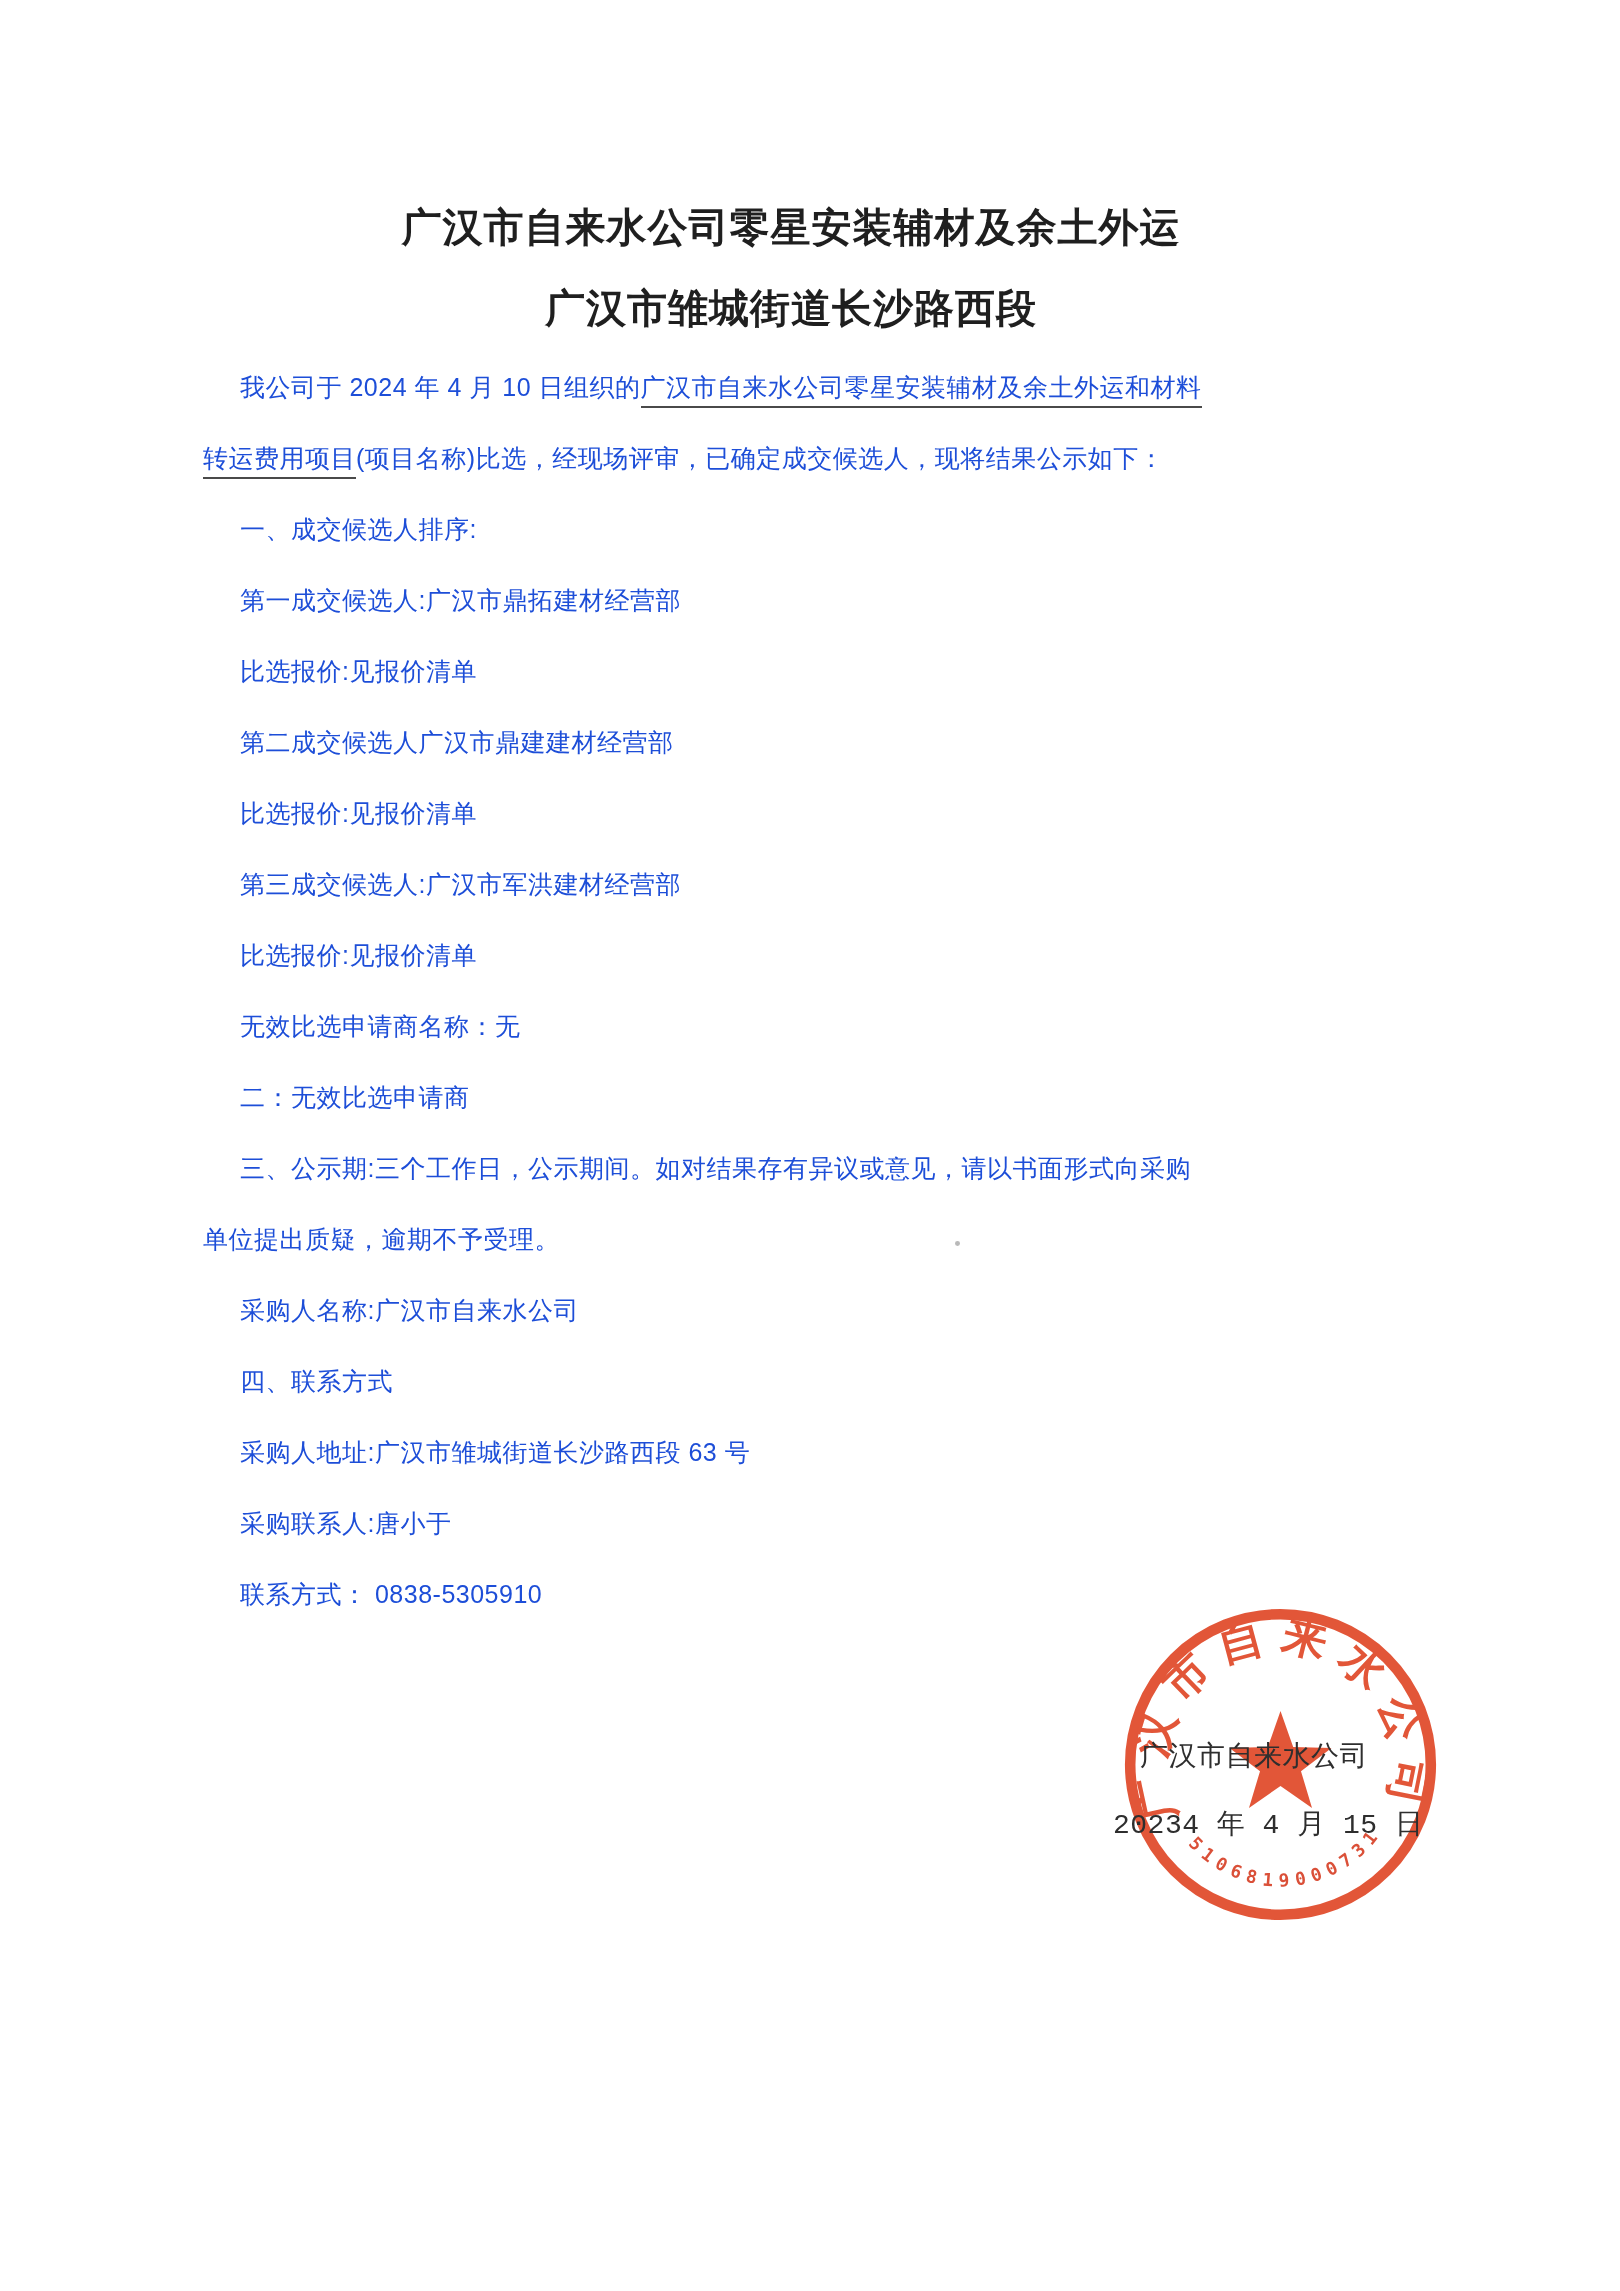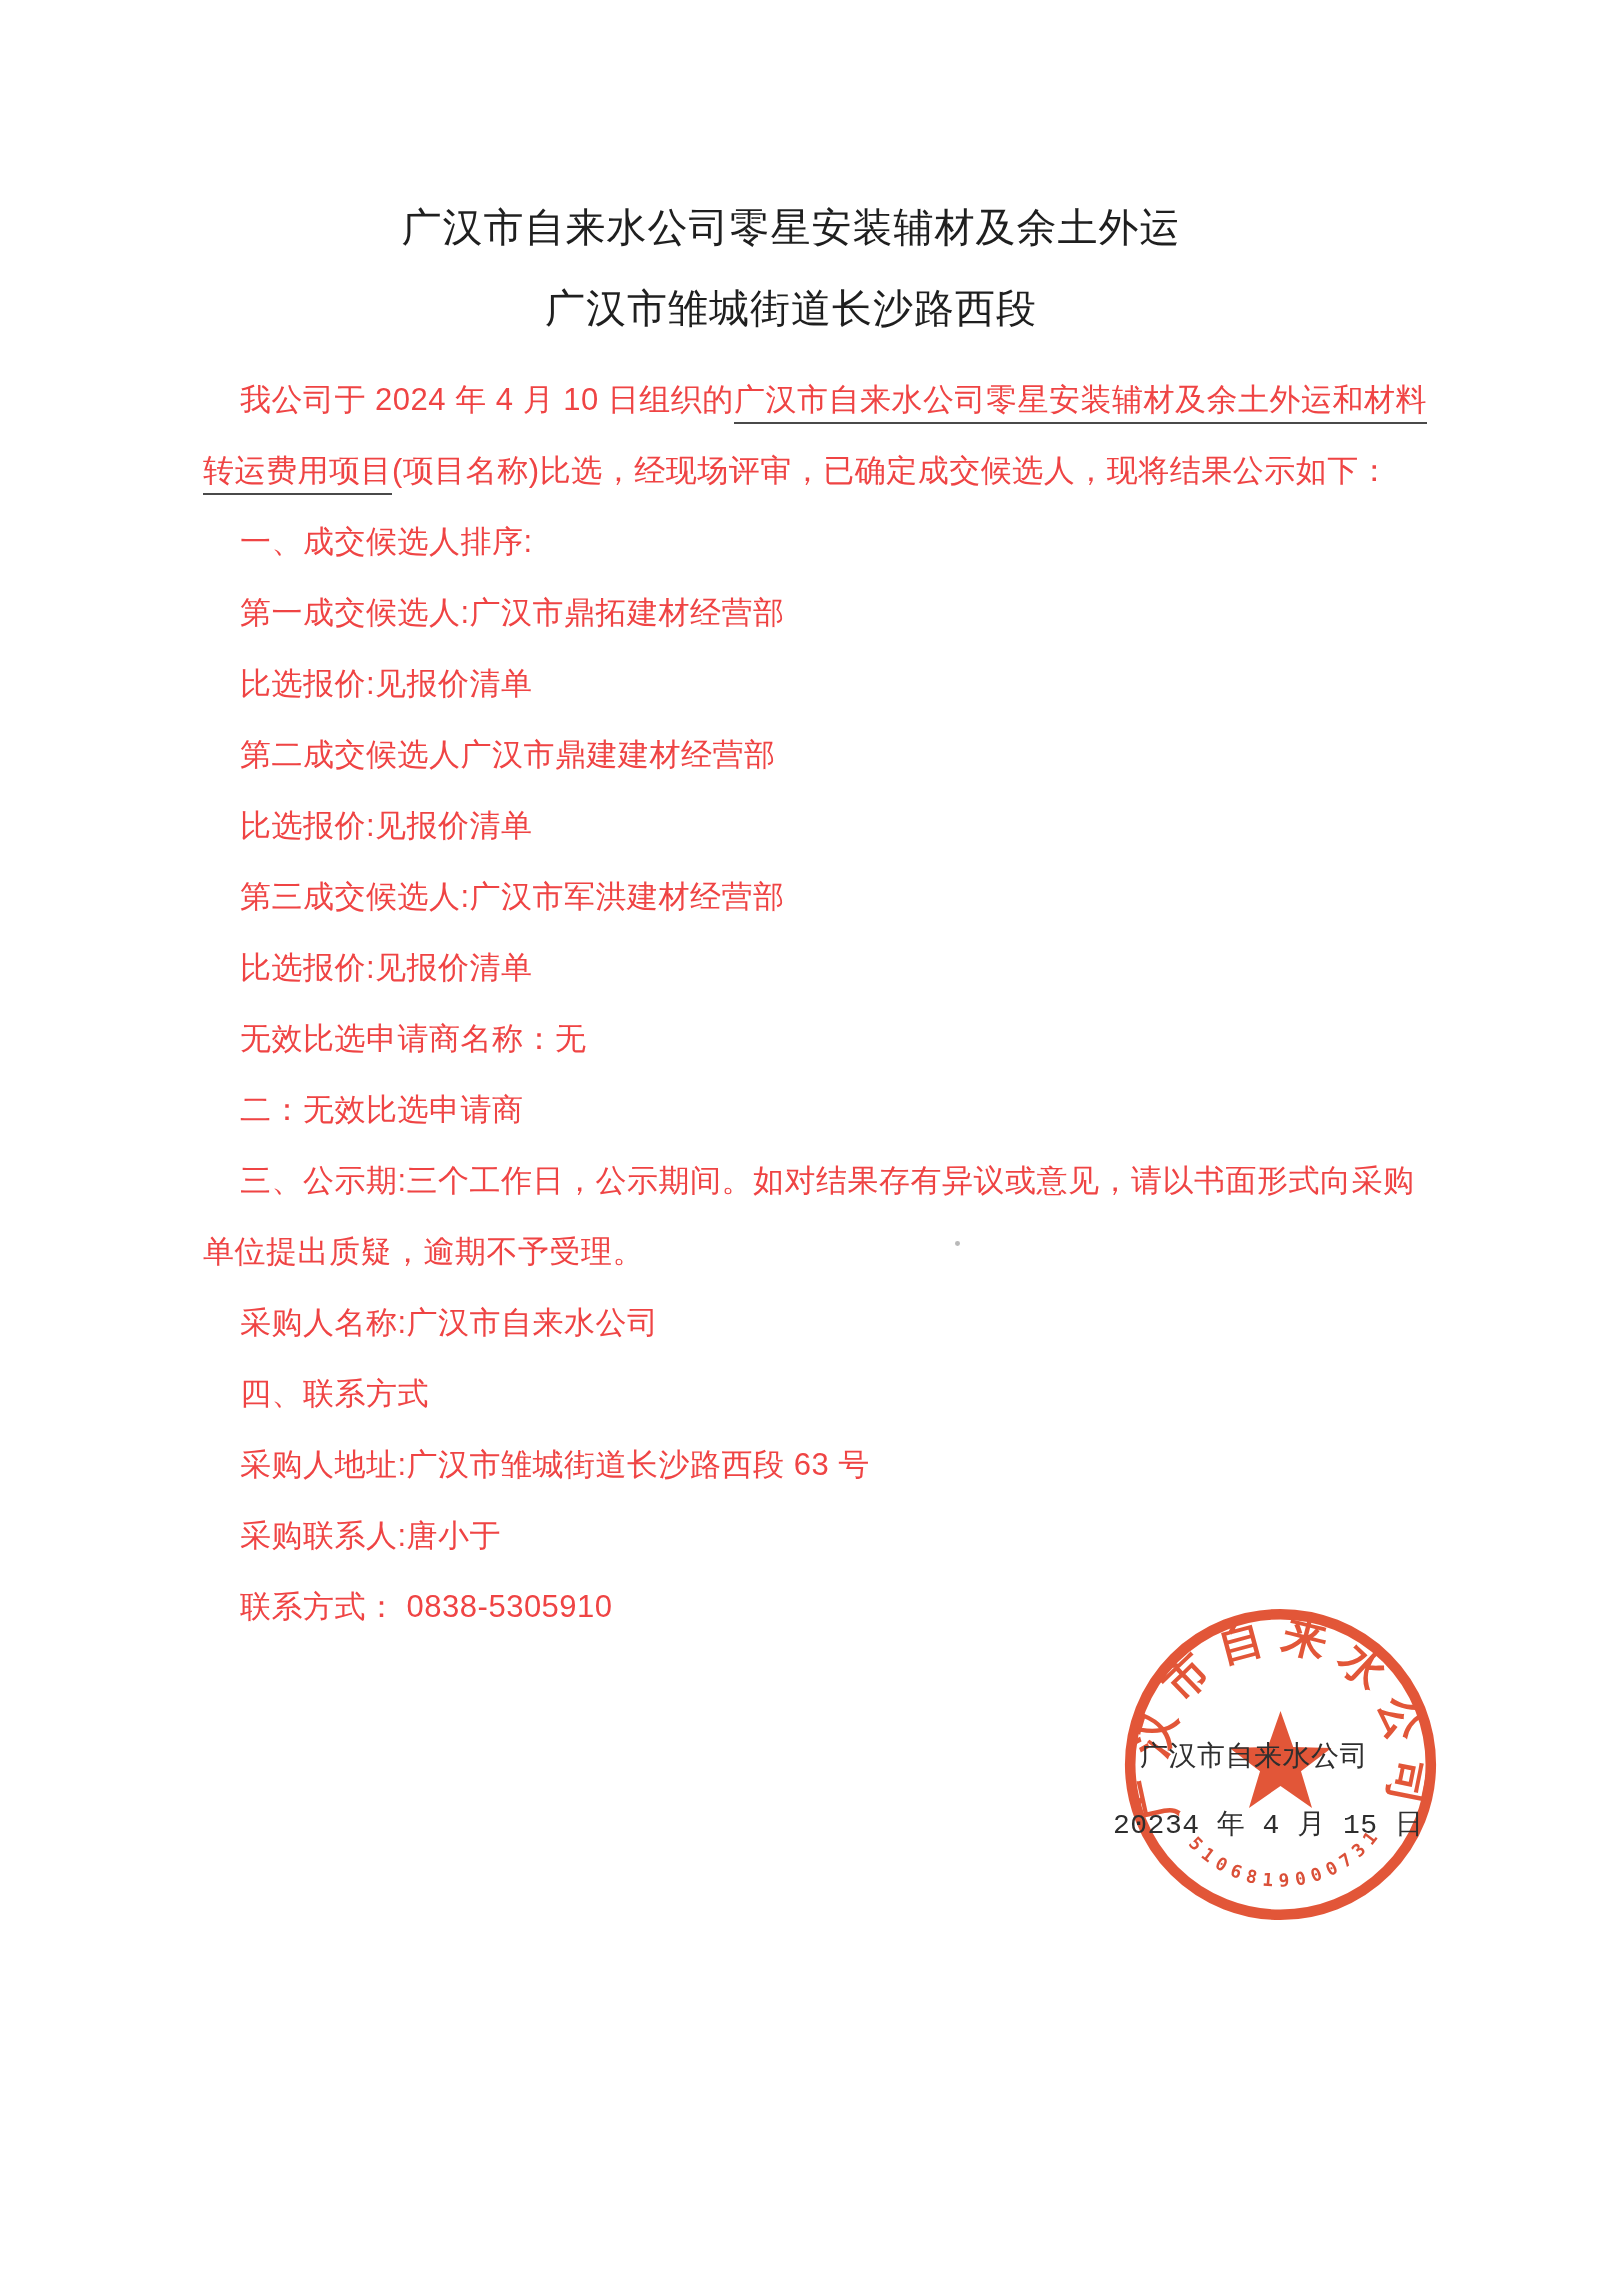--- a/index.html
+++ b/index.html
@@ -5,28 +5,28 @@
   html,body{margin:0;padding:0;background:#e8e8e8;}
   .page{
     position:relative;
     width:1620px;height:2292px;
     background:#ffffff;
     font-family:"Liberation Sans","DejaVu Sans",sans-serif;
     overflow:hidden;
   }
   .title{
     position:absolute;left:203px;width:1176px;
-    text-align:center;font-weight:400;font-size:40px;line-height:45px;
+    text-align:center;font-weight:700;font-size:40px;line-height:45px;
     color:#1f1f1f;letter-spacing:1px;white-space:nowrap;
   }
   .title1{top:205px;}
   .title2{top:286px;}
   .bodytext{
-    position:absolute;left:203px;top:364px;width:1245px;
-    font-size:31px;line-height:71px;color:#ef4444;
+    position:absolute;left:203px;top:352px;width:1245px;
+    font-size:25px;line-height:71px;color:#1d4ed8;
     white-space:nowrap;letter-spacing:0.5px;
   }
   .bl{text-indent:37px;}
   .cont{text-indent:0;}
   .ul{border-bottom:2px solid #4a4a4a;padding-bottom:4.9px;}
   .sig{
     position:absolute;color:#2e2e2e;font-size:28px;white-space:nowrap;letter-spacing:0.5px;
   }
   .sig-company{left:1140px;top:1737px;}
   .sig-date{left:1113px;top:1805px;font-family:Liberation Mono, monospace;}

